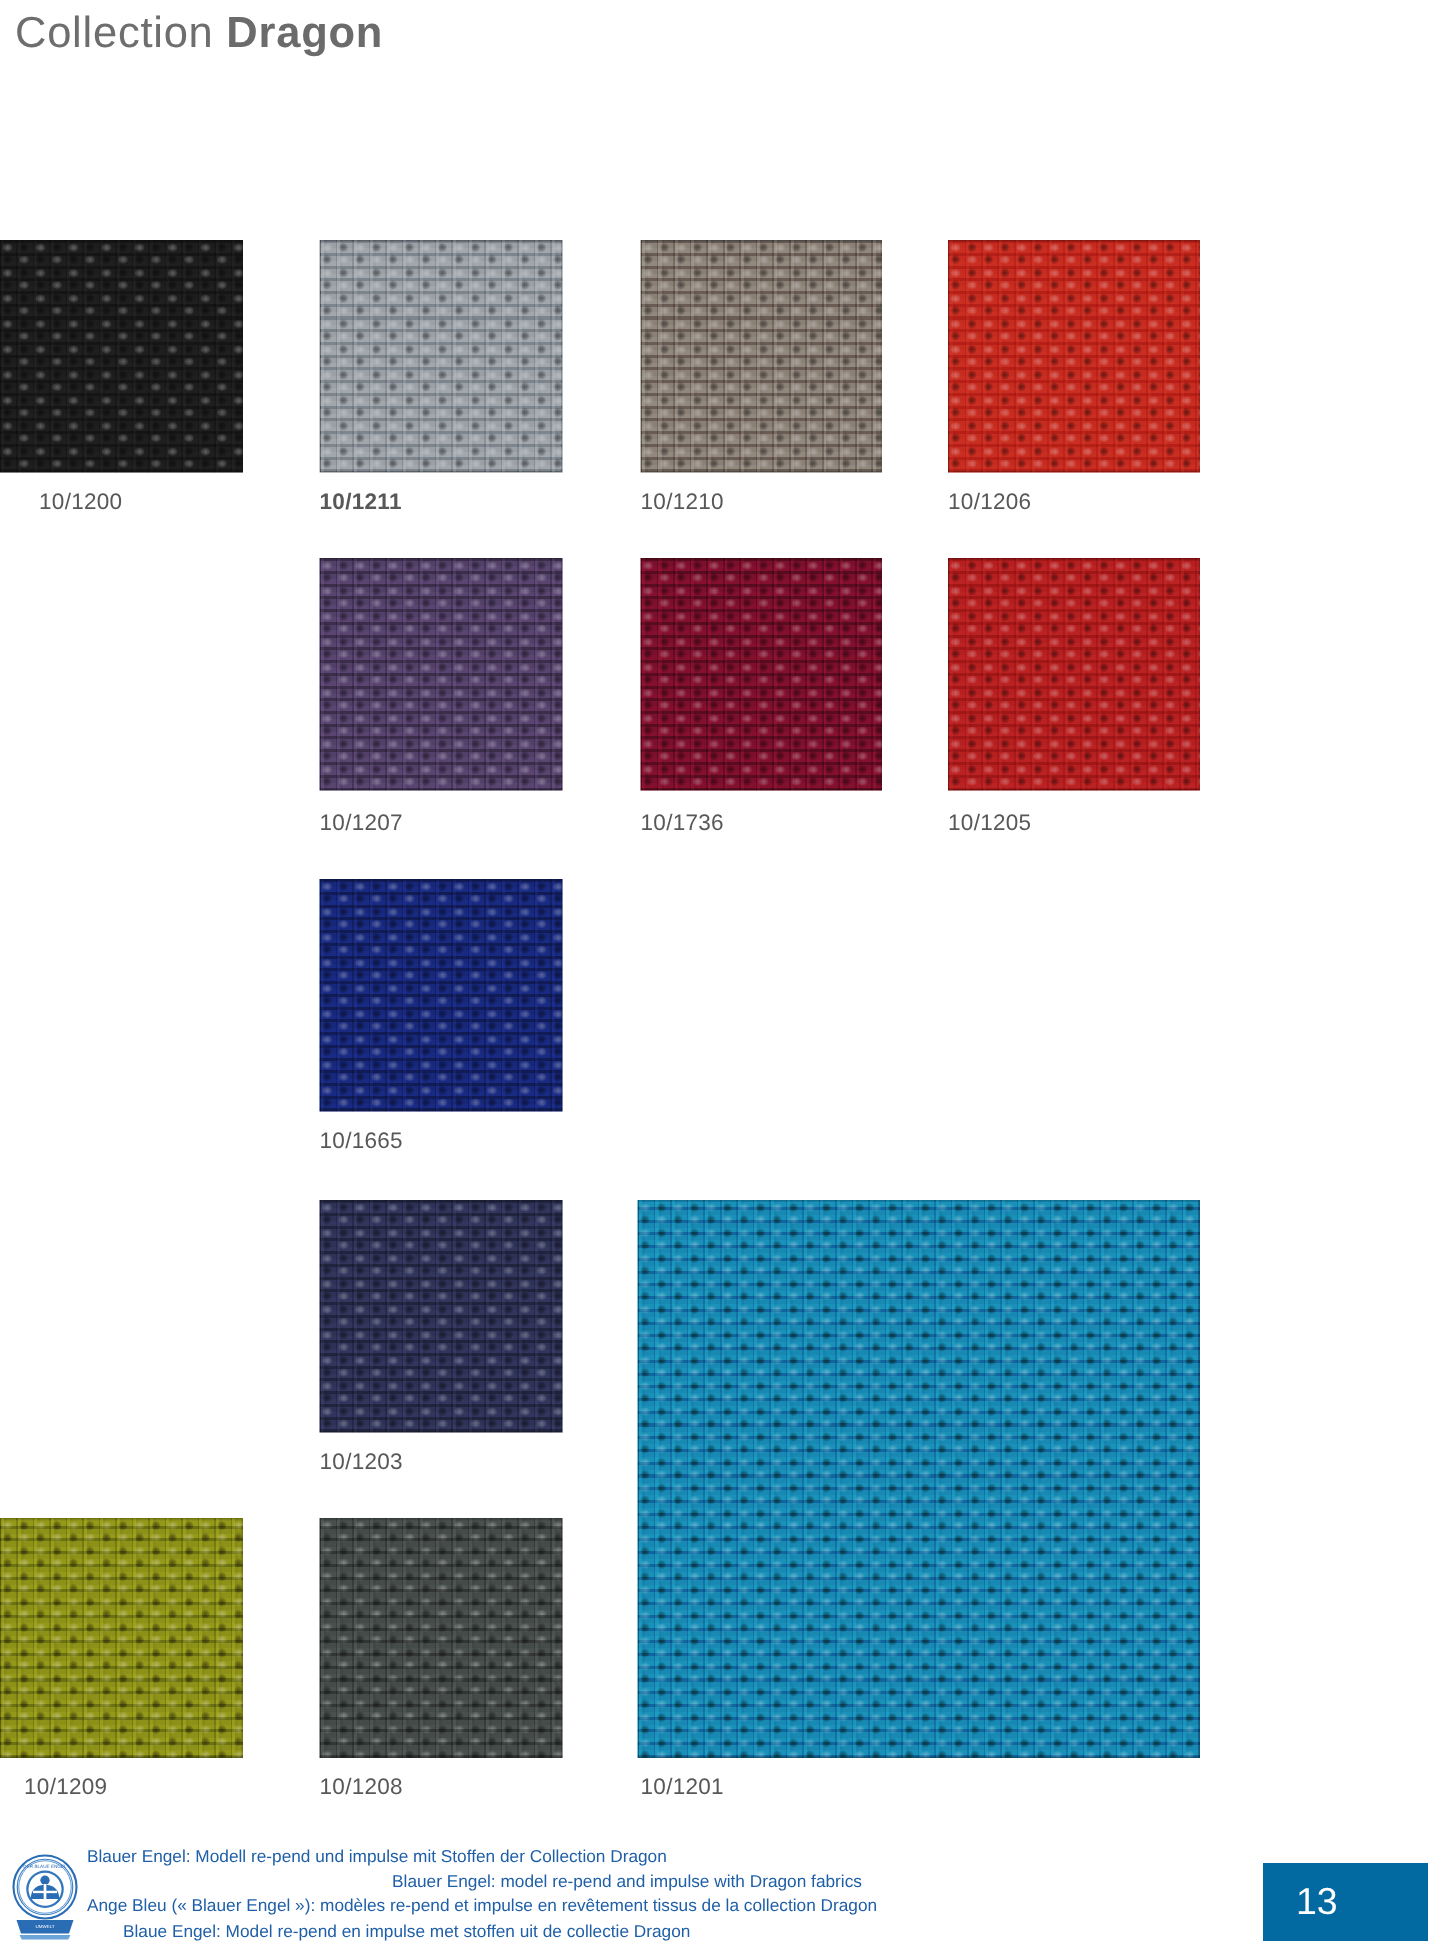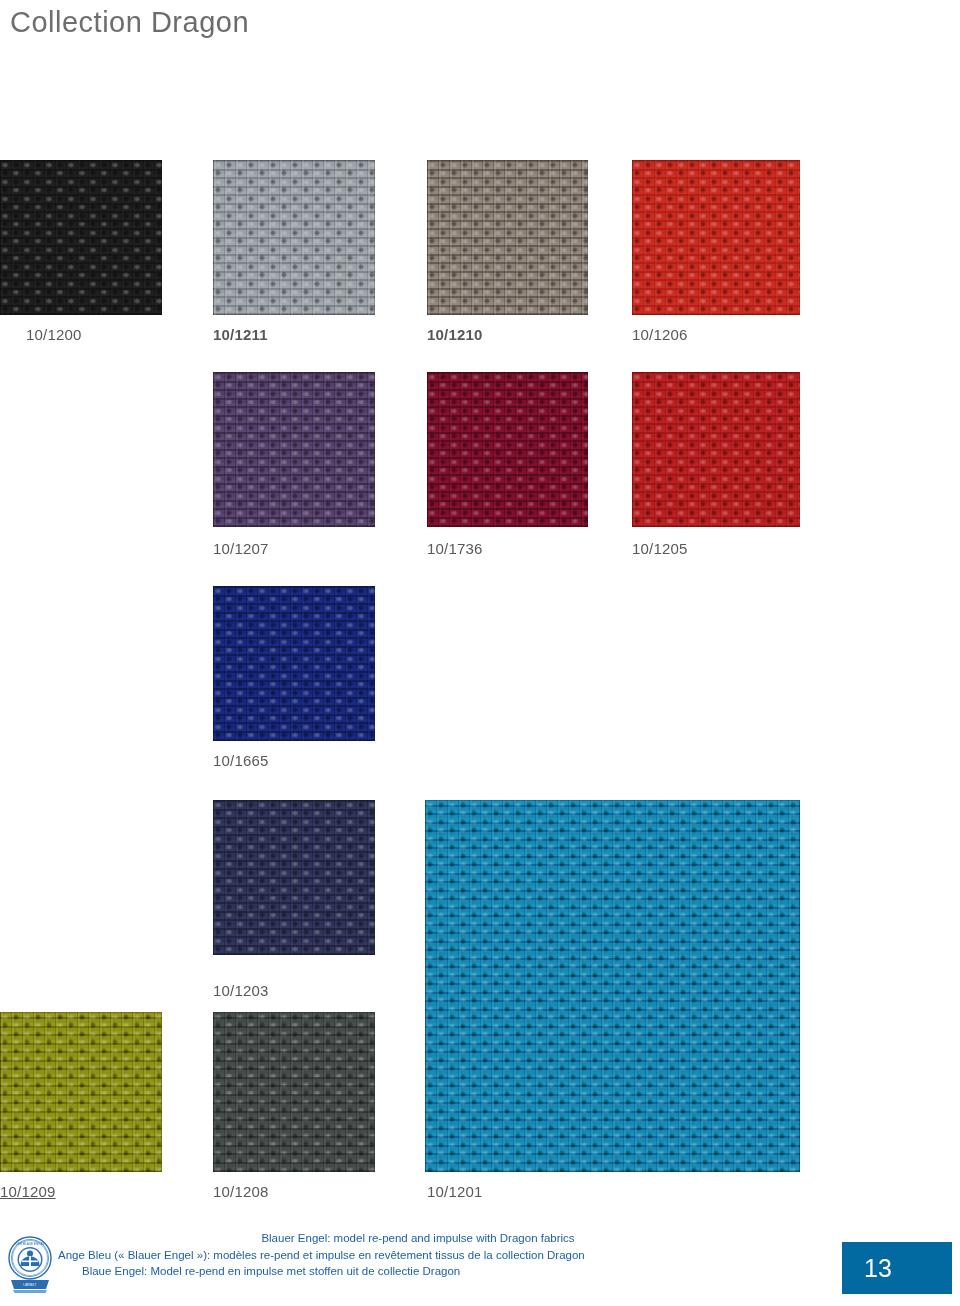--- a/index.html
+++ b/index.html
@@ -20,21 +20,21 @@
   .page-title {
     position: absolute;
     left: 10px;
     top: 6px;
     font-size: 29px;
     color: #6e6e6e;
     letter-spacing: 0.5px;
     white-space: nowrap;
   }
   .page-title .t-light { font-weight: 400; }
-  .page-title .t-bold  { font-weight: 400; color: #6b6b6b; text-align: center; }
+  .page-title .t-bold  { font-weight: 700; color: #6b6b6b; text-align: center; }
 
   
   .swatch-area {
     position: absolute;
     left: 0;
     top: 0;
     width: 960px;
     height: 1210px;
   }
   .swatch-cell {
@@ -140,21 +140,21 @@
       <div class="swatch" style="background-color: rgb(29, 29, 29);"></div>
     </div>
     <div class="swatch-label" style="left: 0px; top: 326px; margin-left: 26px;">10/1200</div>
     <div class="swatch-cell" style="left: 213px; top: 160px; width: 162px; height: 155px;">
       <div class="swatch" style="background-color: rgb(154, 160, 166);"></div>
     </div>
     <div class="swatch-label" style="left: 213px; top: 326px; font-weight: bold;">10/1211</div>
     <div class="swatch-cell" style="left: 427px; top: 160px; width: 161px; height: 155px;">
       <div class="swatch" style="background-color: rgb(138, 128, 118);"></div>
     </div>
-    <div class="swatch-label" style="left: 427px; top: 326px; font-weight: bold;">10/1210</div>
+    <div class="swatch-label" style="left: 427px; top: 326px;">10/1210</div>
     <div class="swatch-cell" style="left: 632px; top: 160px; width: 168px; height: 155px;">
       <div class="swatch" style="background-color: rgb(198, 43, 32);"></div>
     </div>
     <div class="swatch-label" style="left: 632px; top: 326px;">10/1206</div>
     <div class="swatch-cell" style="left: 213px; top: 372px; width: 162px; height: 155px;">
       <div class="swatch" style="background-color: rgb(83, 64, 105);"></div>
     </div>
     <div class="swatch-label" style="left: 213px; top: 540px;">10/1207</div>
     <div class="swatch-cell" style="left: 427px; top: 372px; width: 161px; height: 155px;">
       <div class="swatch" style="background-color: rgb(124, 15, 43);"></div>
@@ -164,29 +164,29 @@
       <div class="swatch" style="background-color: rgb(182, 31, 32);"></div>
     </div>
     <div class="swatch-label" style="left: 632px; top: 540px;">10/1205</div>
     <div class="swatch-cell" style="left: 213px; top: 586px; width: 162px; height: 155px;">
       <div class="swatch" style="background-color: rgb(23, 39, 122);"></div>
     </div>
     <div class="swatch-label" style="left: 213px; top: 752px;">10/1665</div>
     <div class="swatch-cell" style="left: 213px; top: 800px; width: 162px; height: 155px;">
       <div class="swatch" style="background-color: rgb(46, 50, 86);"></div>
     </div>
-    <div class="swatch-label" style="left: 213px; top: 966px; margin-top: 16px;">10/1203</div>
+    <div class="swatch-label" style="left: 213px; top: 966px;">10/1203</div>
     <div class="swatch-cell" style="left: 425px; top: 800px; width: 375px; height: 372px;">
       <div class="swatch" style="background-color: rgb(23, 137, 179);"></div>
     </div>
     <div class="swatch-label" style="left: 427px; top: 1183px;">10/1201</div>
     <div class="swatch-cell" style="left: 0px; top: 1012px; width: 162px; height: 160px;">
       <div class="swatch" style="background-color: rgb(141, 145, 24);"></div>
     </div>
-    <div class="swatch-label" style="left: 0px; top: 1183px; text-decoration: underline;">10/1209</div>
+    <div class="swatch-label" style="left: 16px; top: 1183px;">10/1209</div>
     <div class="swatch-cell" style="left: 213px; top: 1012px; width: 162px; height: 160px;">
       <div class="swatch" style="background-color: rgb(69, 75, 73);"></div>
     </div>
     <div class="swatch-label" style="left: 213px; top: 1183px;">10/1208</div>
   </div>
 
 <div class="footer">
 
   <div class="eco-logo">
     <svg viewBox="0 0 44 62" width="44" height="62" xmlns="http://www.w3.org/2000/svg">
@@ -204,20 +204,21 @@
       <rect x="14" y="28.5" width="16" height="1.6" fill="#ffffff"></rect>
       <path d="M3 48 L41 48 L38 57 L6 57 Z" fill="#2a6db5"></path>
       <g fill="#ffffff" font-size="3" font-family="'Liberation Sans', sans-serif">
         <text x="22" y="53.5" text-anchor="middle">UMWELT</text>
       </g>
       <path d="M5 58 L39 58 L37.5 61 L6.5 61 Z" fill="#6ba4d8"></path>
     </svg>
   </div>
 
   <div class="footer-lines" id="footer-lines">
+      <div class="footer-line" style="color: rgb(31, 95, 168);">Blauer Engel: Modell re-pend und impulse mit Stoffen der Collection Dragon</div>
       <div class="footer-line" style="color: rgb(31, 95, 168); text-align: center;">Blauer Engel: model re-pend and impulse with Dragon fabrics</div>
       <div class="footer-line" style="color: rgb(31, 95, 168);">Ange Bleu (« Blauer Engel »): modèles re-pend et impulse en revêtement tissus de la collection Dragon</div>
       <div class="footer-line" style="color: rgb(31, 95, 168); padding-left: 24px;">Blaue Engel: Model re-pend en impulse met stoffen uit de collectie Dragon</div>
     </div>
 
   <div class="page-badge" style="background: #0369a1;">
     <span>13</span>
   </div>
 </div>
 

